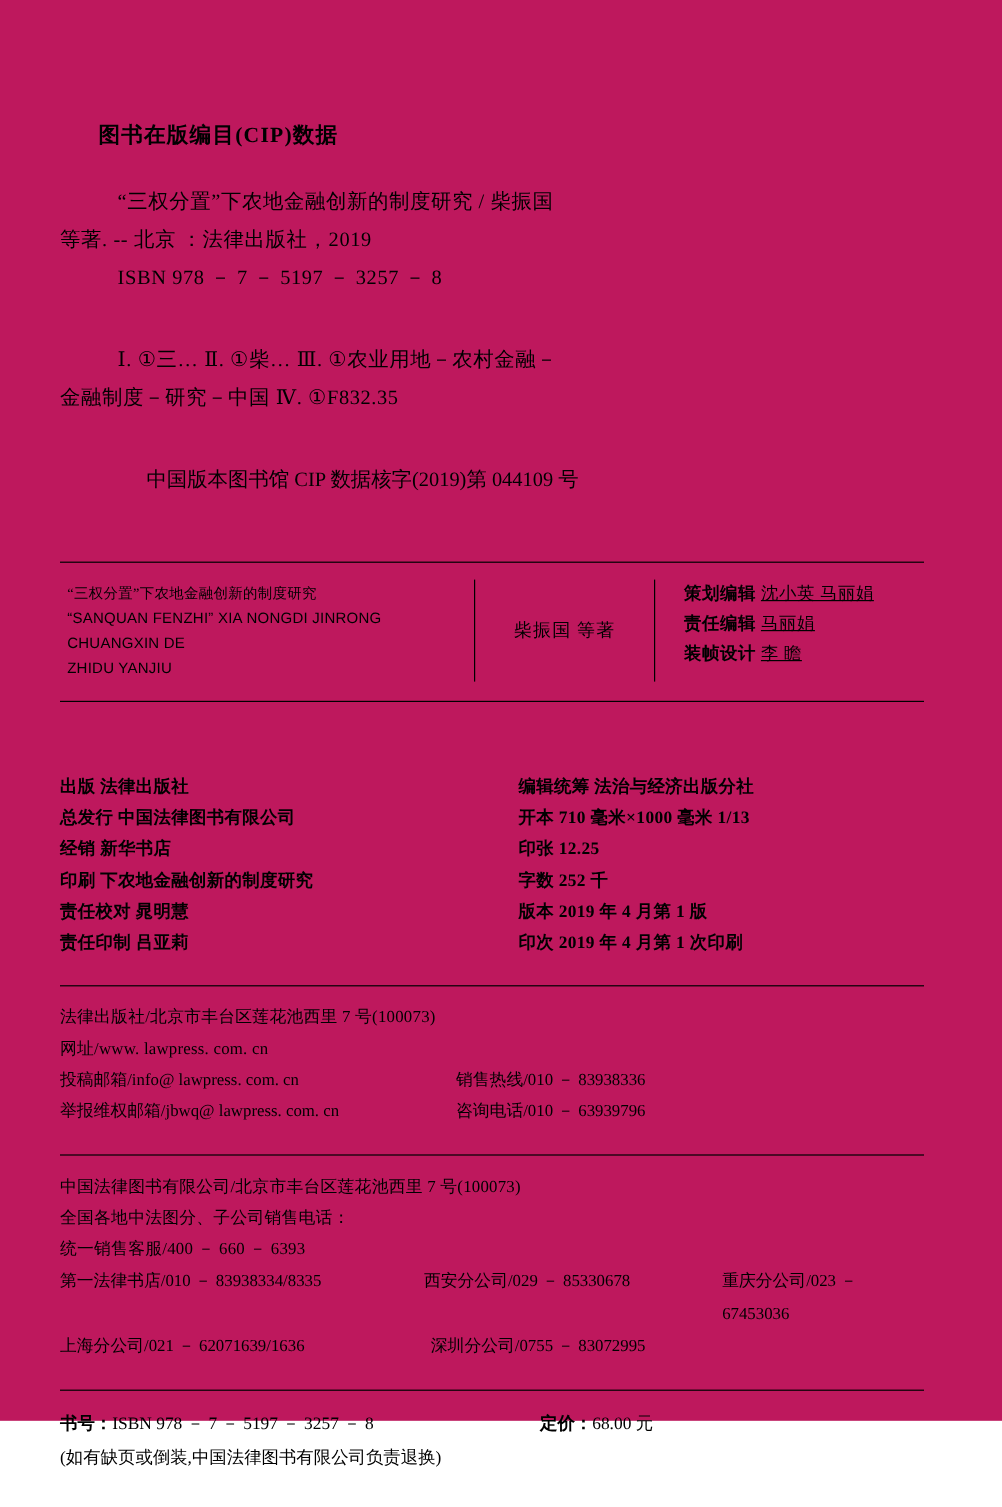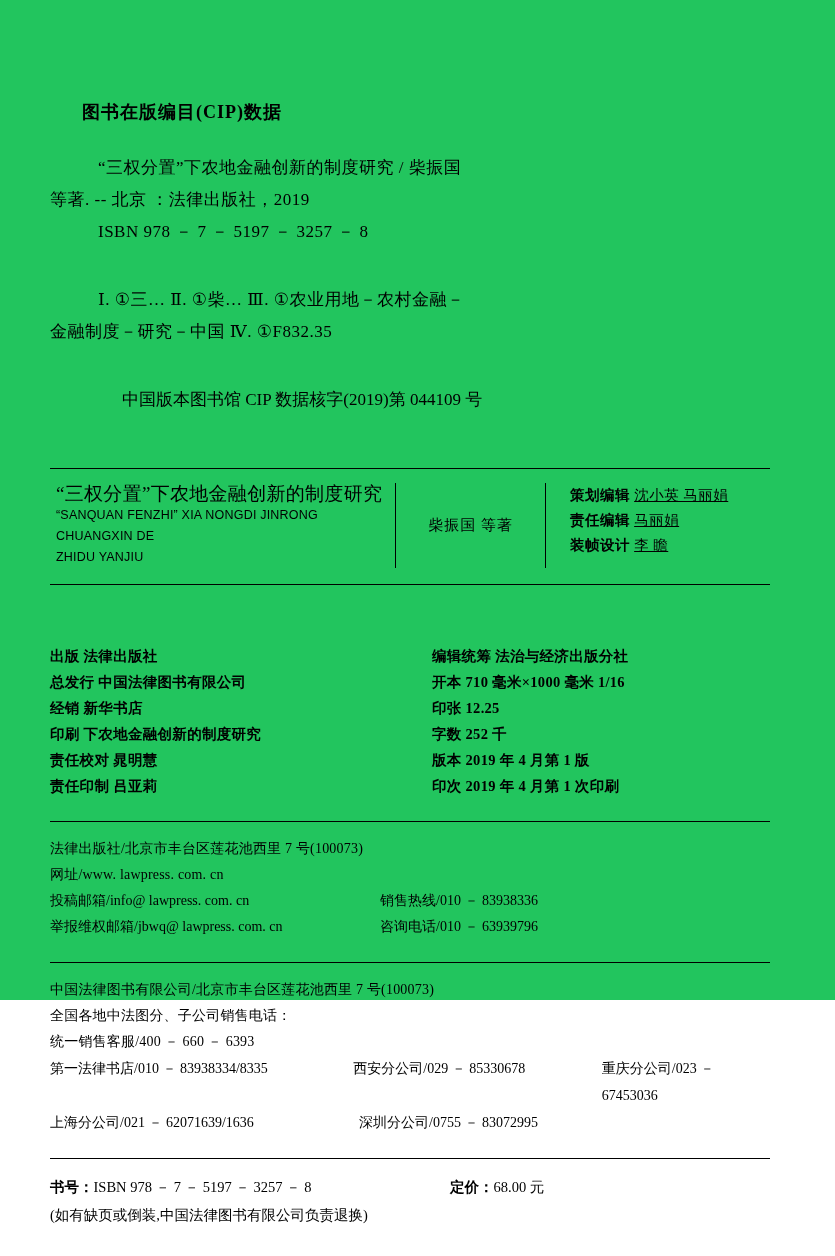--- a/index.html
+++ b/index.html
@@ -12,22 +12,22 @@
     height: 1256px;
     font-family: "Liberation Serif", "DejaVu Serif", serif;
     color: #000000;
     position: relative;
     overflow: hidden;
   }
   .page {
     position: absolute;
     left: 0; top: 0;
     width: 835px;
-    height: 1000px;
-    background: #22c55e;
+    height: 1184px;
+    background: #be185d;
   }
   .content {
     position: absolute;
     left: 50px;
     top: 100px;
     width: 720px;
   }
 
   
   .cip-title {
@@ -73,21 +73,21 @@
     justify-content: center;
     box-sizing: border-box;
   }
   .band-col-c {
     flex: 1;
     border-left: 1.2px solid #000;
     padding-left: 24px;
     box-sizing: border-box;
   }
   .book-title-cn {
-    font-size: 19px;
+    font-size: 12px;
     line-height: 22px;
     letter-spacing: 0.3px;
   }
   .book-title-py {
     font-size: 12.5px;
     line-height: 21px;
     letter-spacing: 0.2px;
     font-family: Liberation Sans, sans-serif;
   }
   .band-author {
@@ -247,21 +247,21 @@
           <span class="val">吕亚莉</span>
         </div>
       </div>
       <div class="imprint-col right">
         <div class="imprint-row">
           <b>编辑统筹</b>
           <span class="val">法治与经济出版分社</span>
         </div>
         <div class="imprint-row">
           <b>开本</b>
-          <span class="val">710 毫米×1000 毫米  1/16</span>
+          <span class="val">710 毫米×1000 毫米  1/13</span>
         </div>
         <div class="imprint-row">
           <b>印张</b>
           <span class="val">12.25</span>
         </div>
         <div class="imprint-row">
           <b>字数</b>
           <span class="val">252 千</span>
         </div>
         <div class="imprint-row">

